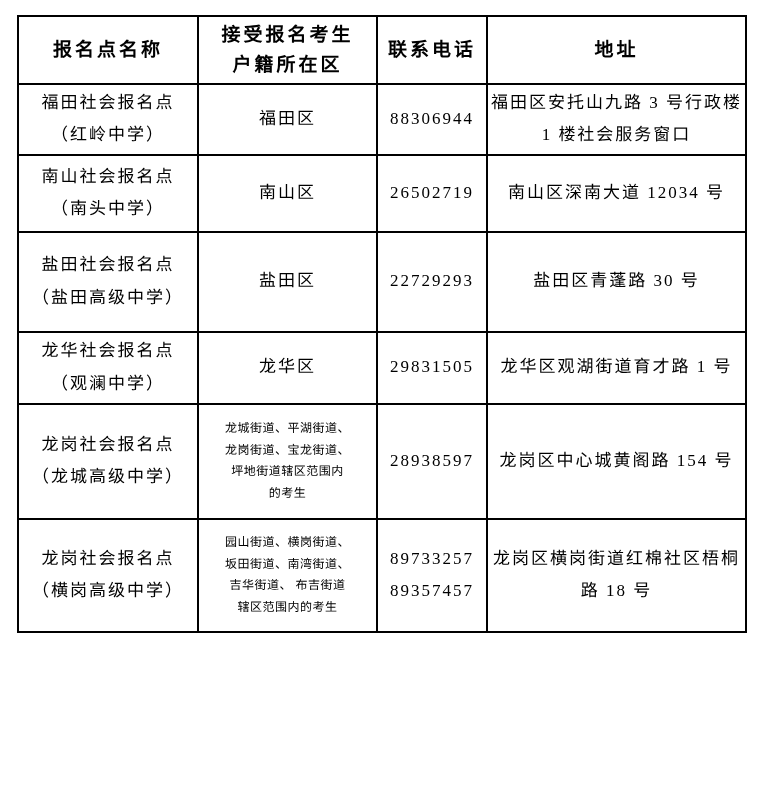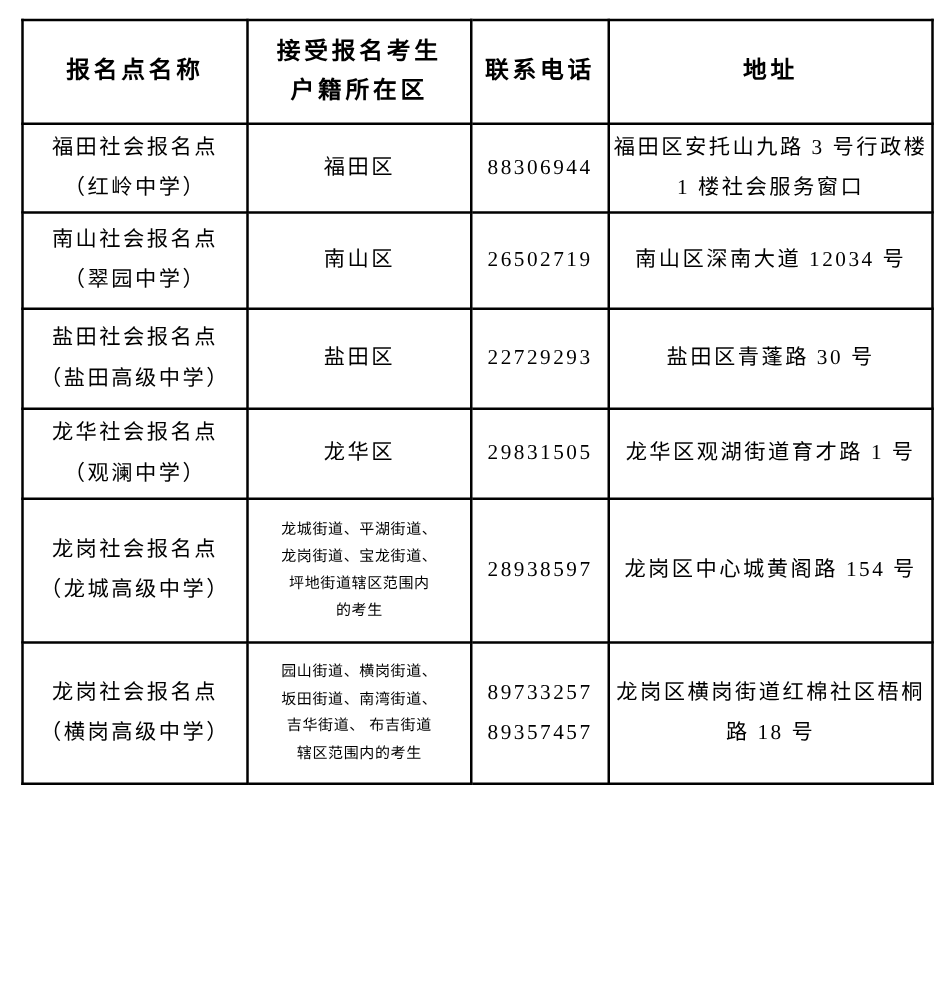--- a/index.html
+++ b/index.html
@@ -47,25 +47,25 @@
     font-size: 12px;
     letter-spacing: 0.5px;
     line-height: 1.8;
   }
   
   col.c-name     { width: 180px; }
   col.c-district { width: 179px; }
   col.c-phone    { width: 110px; }
   col.c-address  { width: 259px; }
   
-  tr.h-head { height: 83px;  }
+  tr.h-head { height: 68px;  }
   tr.h-r0   { height: 78px;  }
   tr.h-r1   { height: 54px;  }
   tr.h-r2   { height: 77px;  }
-  tr.h-r3   { height: 80px;  }
+  tr.h-r3   { height: 100px;  }
   tr.h-r4   { height: 68px;  }
   tr.h-r5   { height: 72px;  }
   tr.h-r6   { height: 115px; }
   tr.h-r7   { height: 113px; }
 </style>
 </head>
 <body>
 
 <div class="page">
   <table class="reg-table">
@@ -88,21 +88,21 @@
       <tr class="h-r1">
         <td>福田社会报名点
 （红岭中学）</td>
         <td>福田区</td>
         <td>88306944</td>
         <td>福田区安托山九路 3 号行政楼
 1 楼社会服务窗口</td>
       </tr>
       <tr class="h-r2">
         <td>南山社会报名点
-（翠园中学）</td>
+（南头中学）</td>
         <td>南山区</td>
         <td>26502719</td>
         <td>南山区深南大道 12034 号</td>
       </tr>
       <tr class="h-r3">
         <td>盐田社会报名点
 （盐田高级中学）</td>
         <td>盐田区</td>
         <td>22729293</td>
         <td>盐田区青蓬路 30 号</td>

